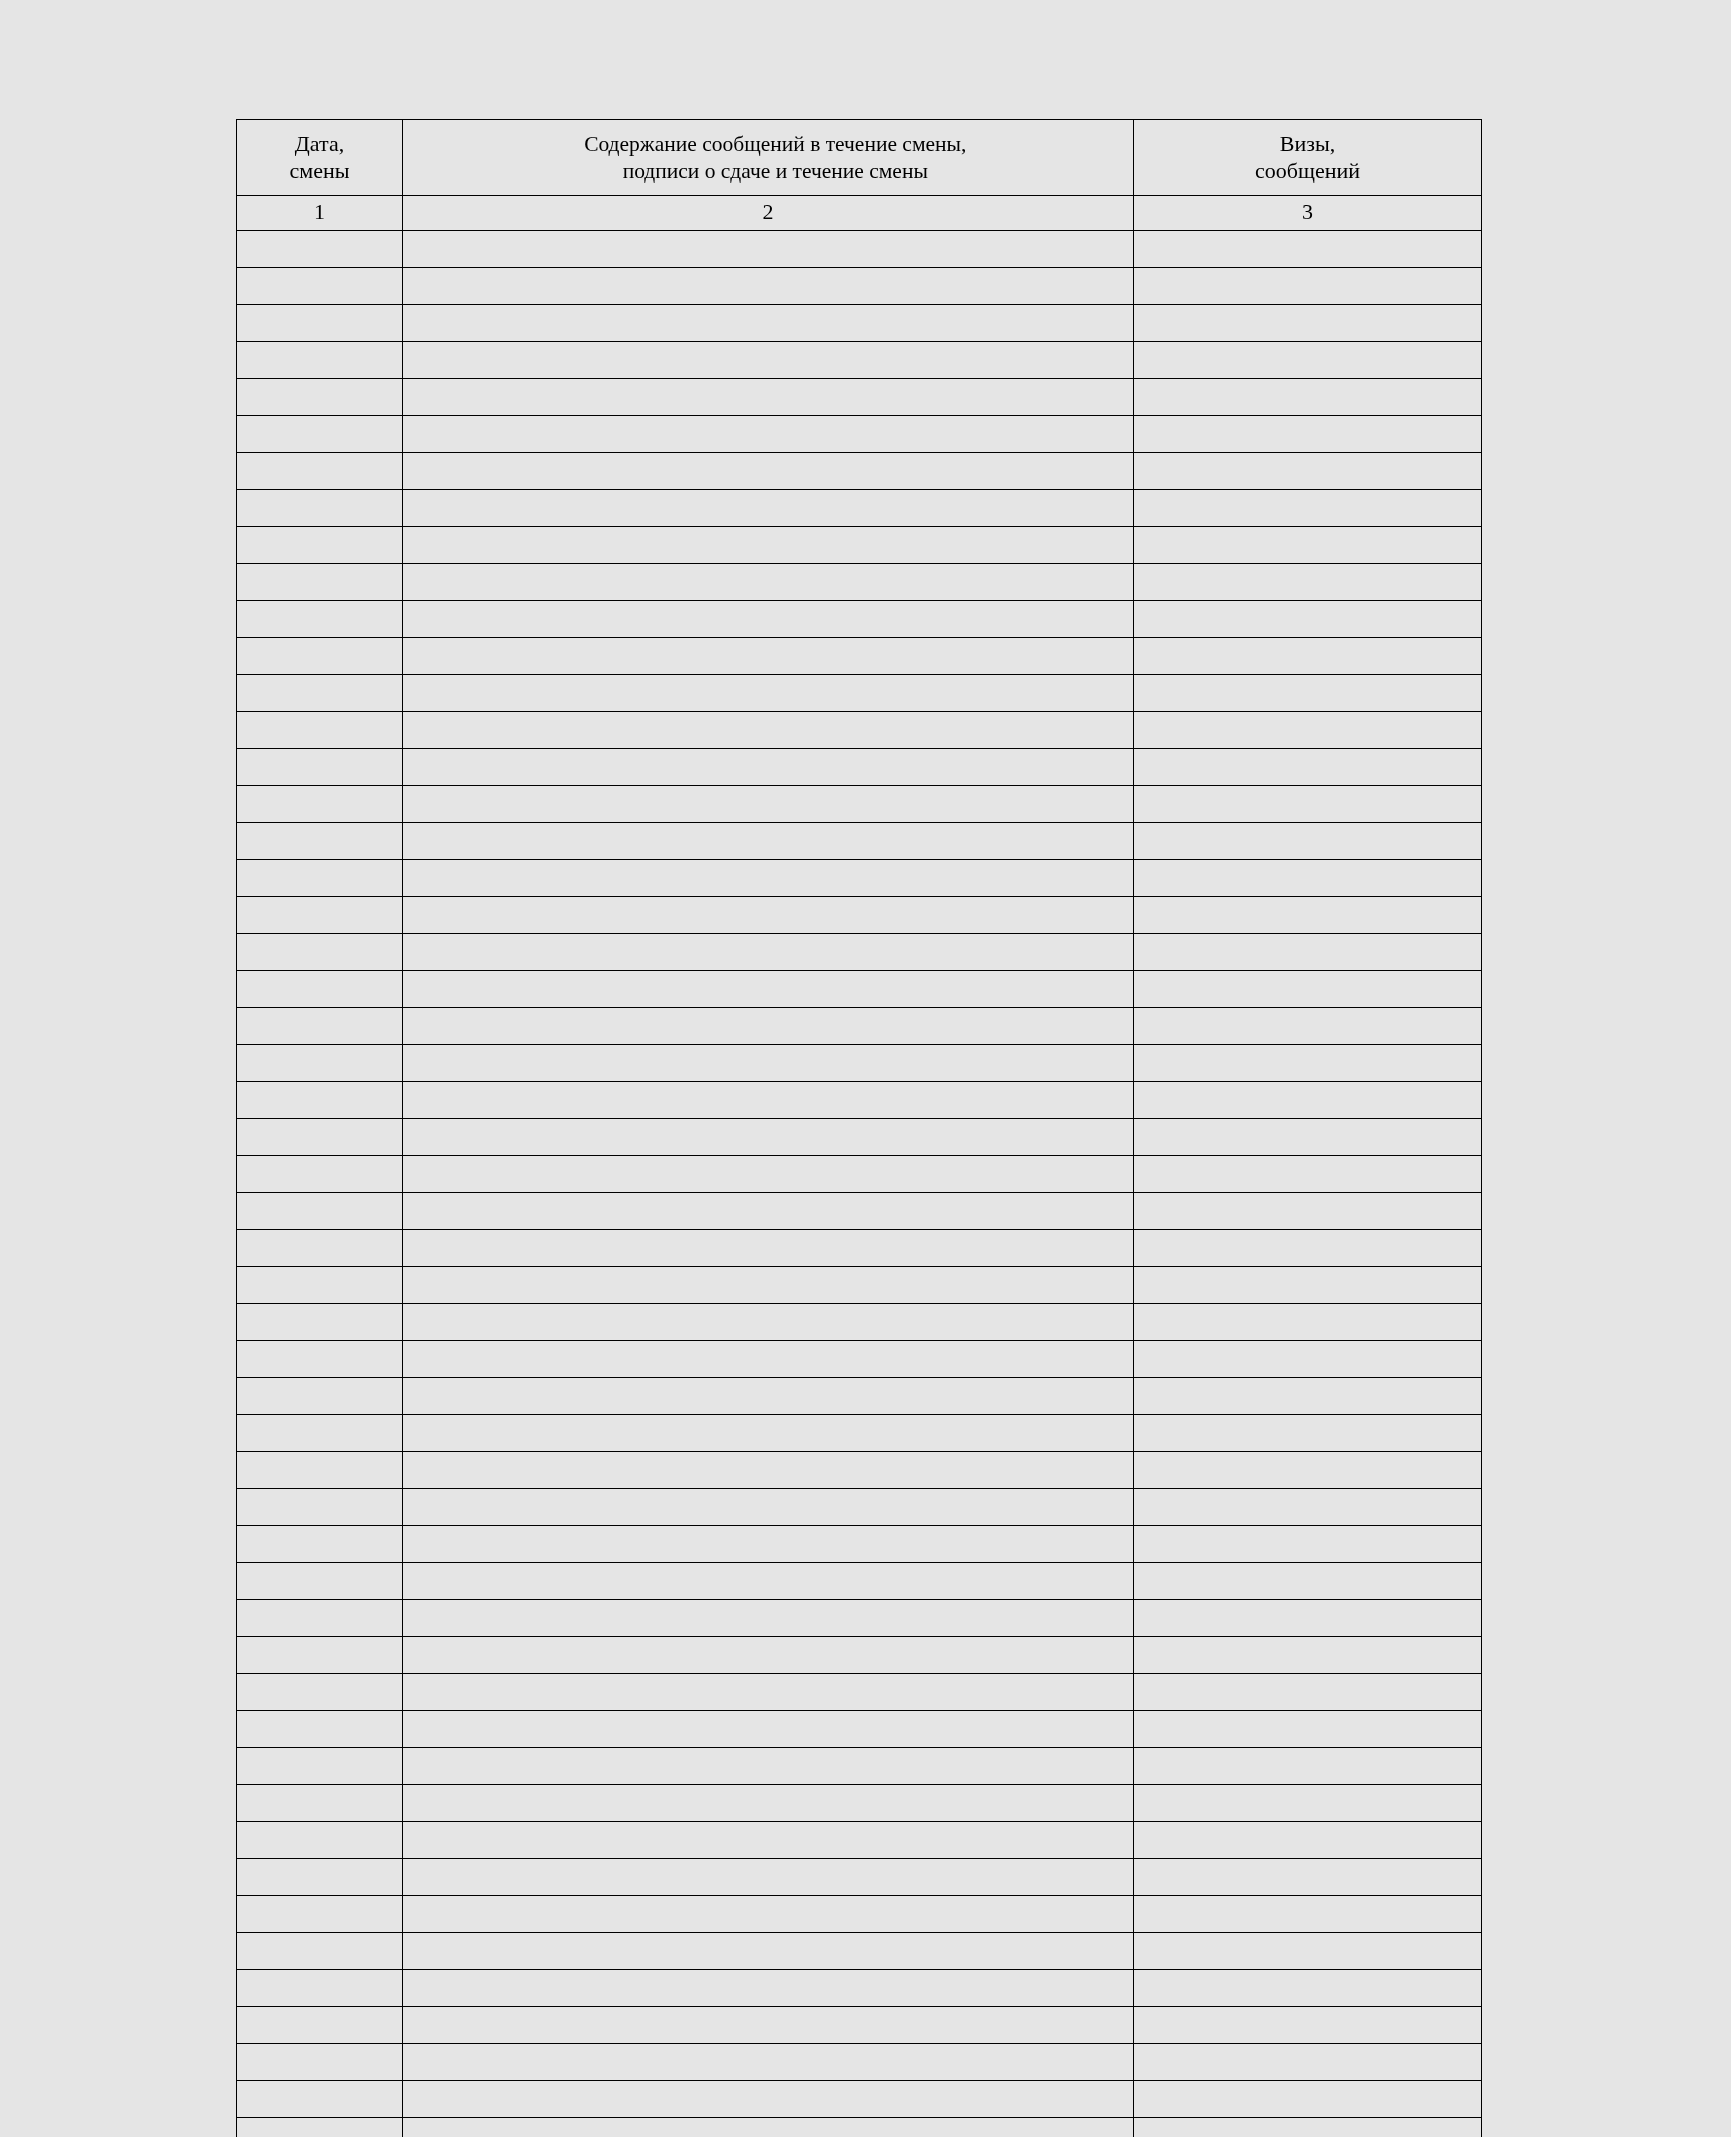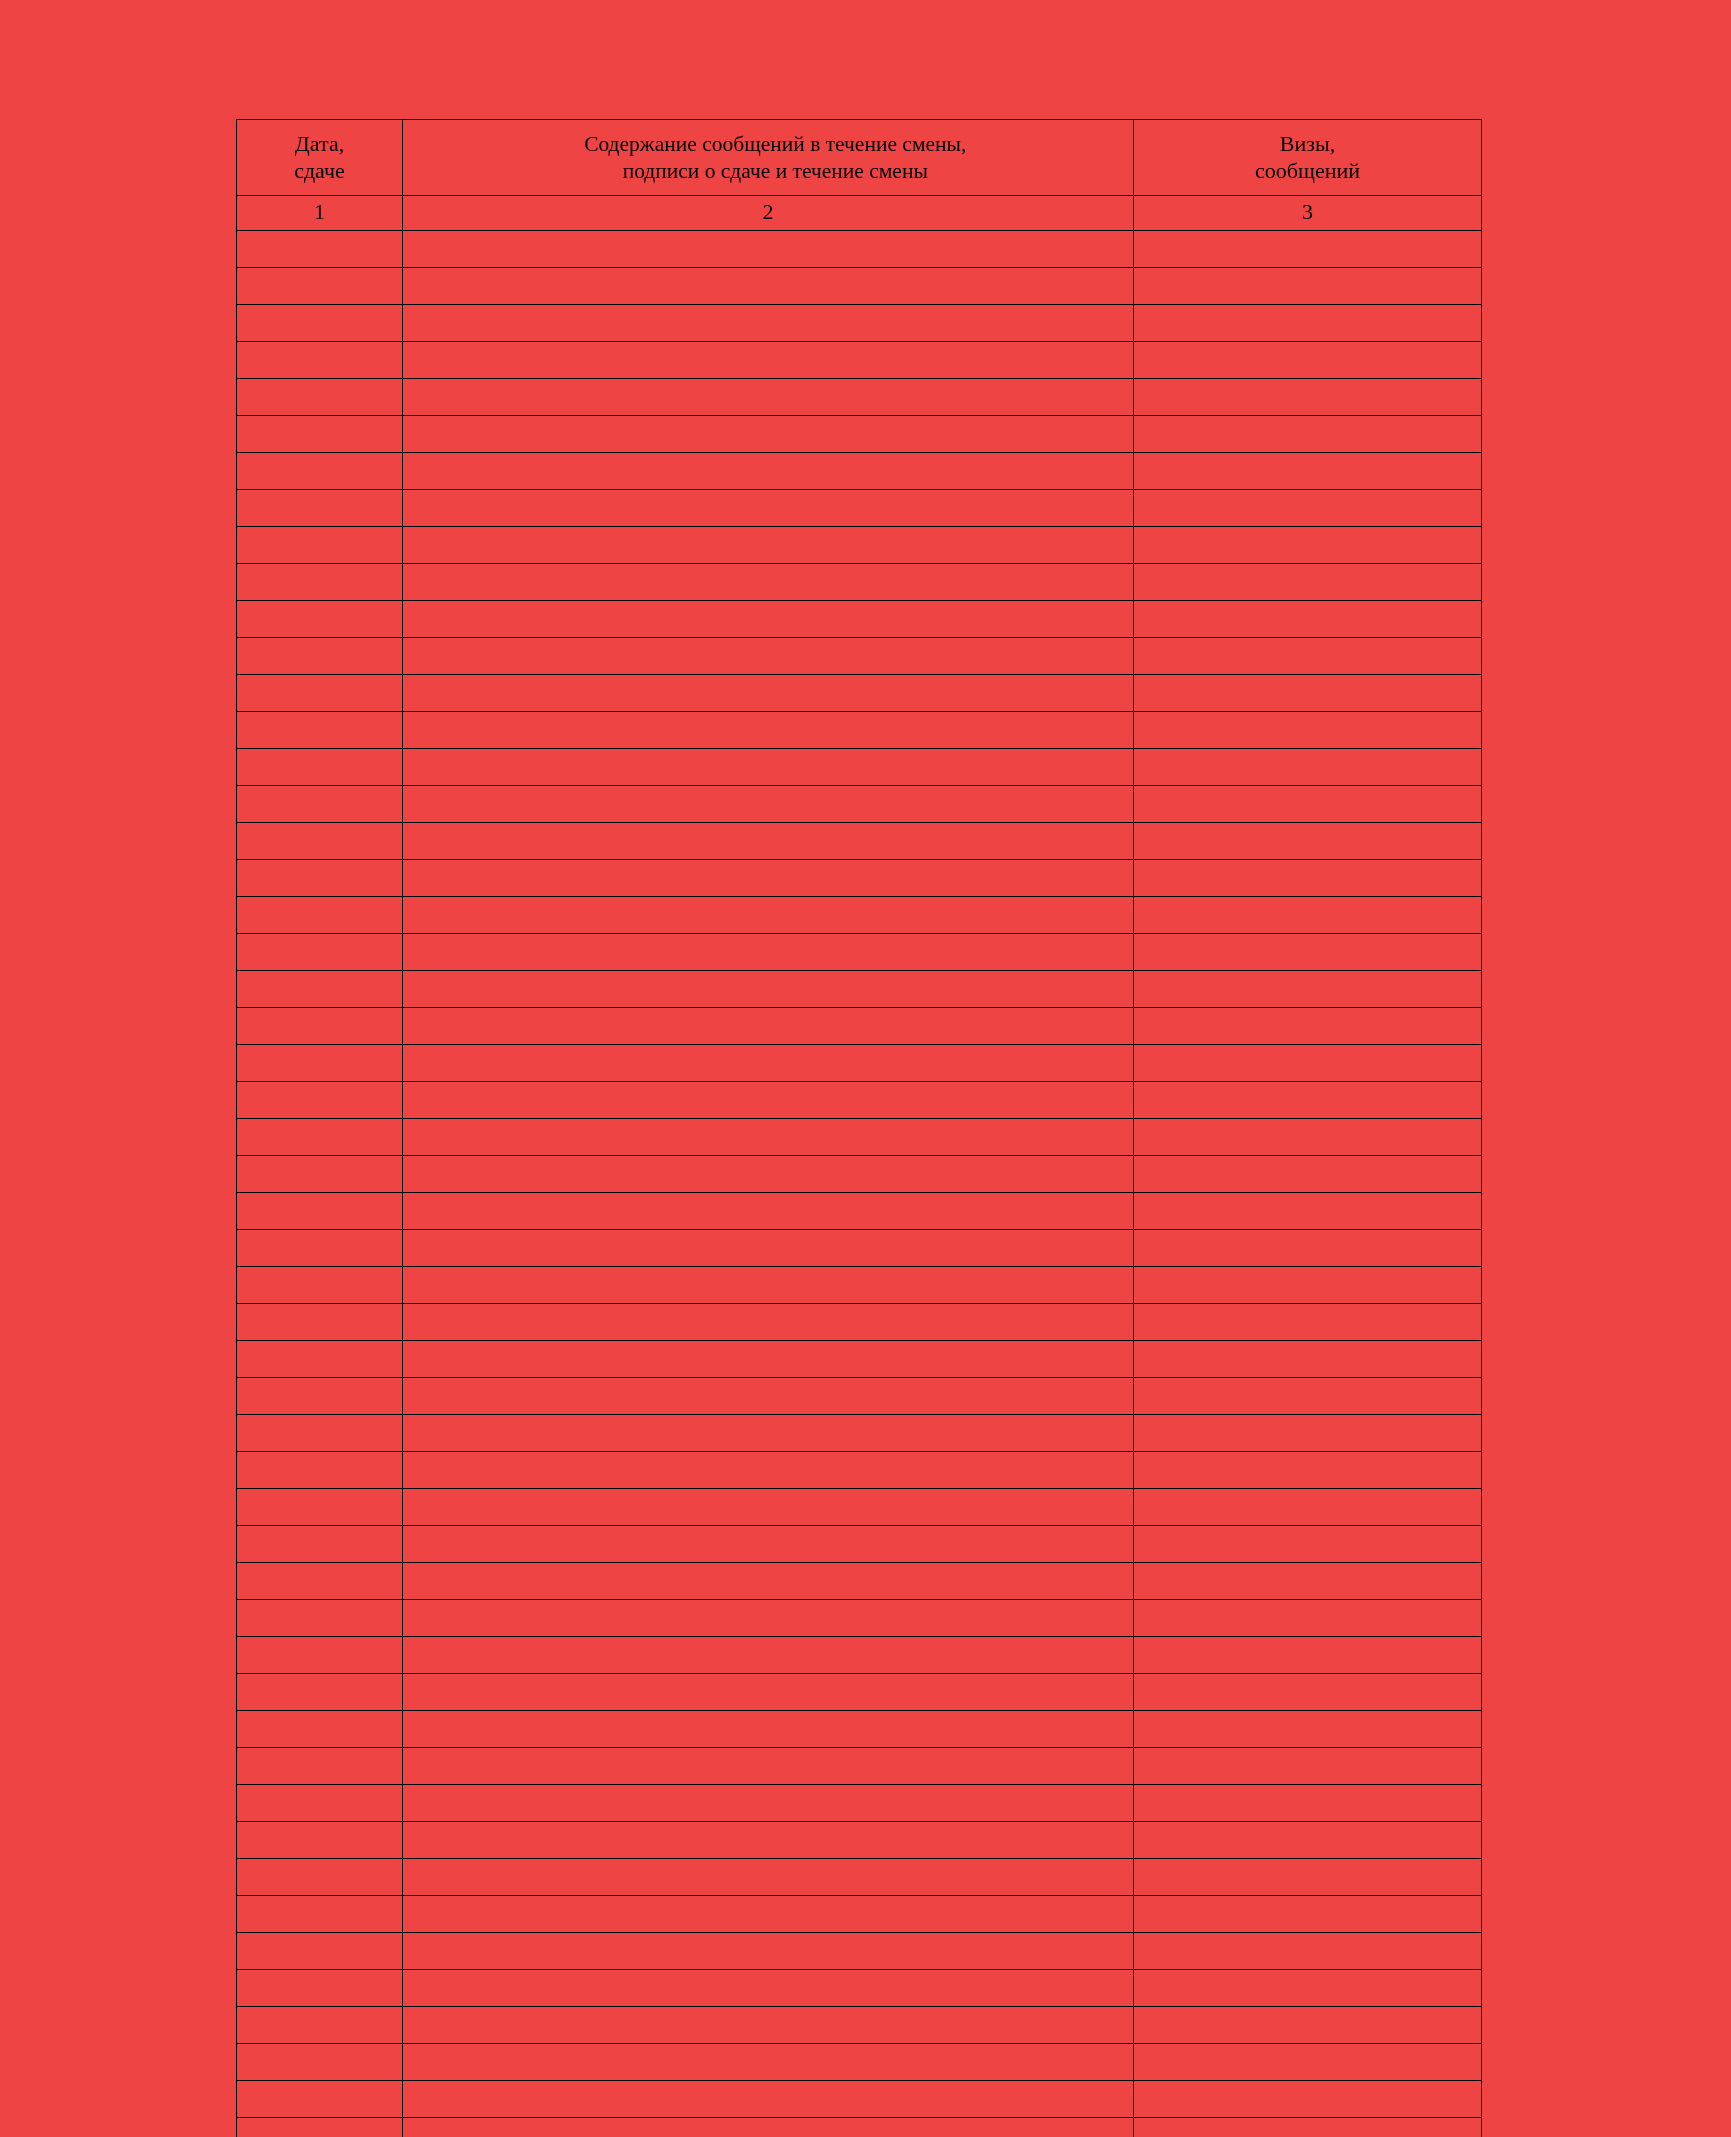--- a/index.html
+++ b/index.html
@@ -13,21 +13,21 @@
     font-family: "Liberation Serif", serif;
     color: #000000;
     position: relative;
   }
   .page {
     position: absolute;
     left: 0;
     top: 0;
     width: 1732px;
     height: 2137px;
-    background: #ef4444;
+    background: #e5e5e5;
   }
   .sheet {
     position: absolute;
     left: 236px;
     top: 119px;
     width: 1245px;
   }
   table.journal {
     border-collapse: collapse;
     width: 1245px;
@@ -78,21 +78,21 @@
     <table class="journal">
       <colgroup>
         <col class="c1">
         <col class="c2">
         <col class="c3">
       </colgroup>
       <tbody>
         <tr class="head-row">
           <td>
             <span class="hl1">Дата,</span>
-            <span class="hl2">сдаче</span>
+            <span class="hl2">смены</span>
           </td>
           <td class="c2cell">
             <span class="hl1">Содержание сообщений в течение смены,</span>
             <span class="hl2">подписи о сдаче  и течение смены</span>
           </td>
           <td>
             <span class="hl1">Визы,</span>
             <span class="hl2">сообщений</span>
           </td>
         </tr>

